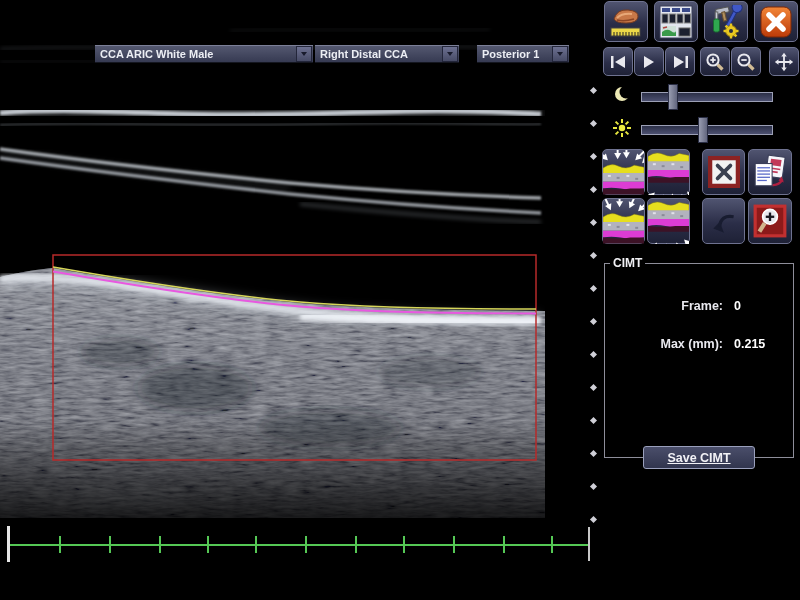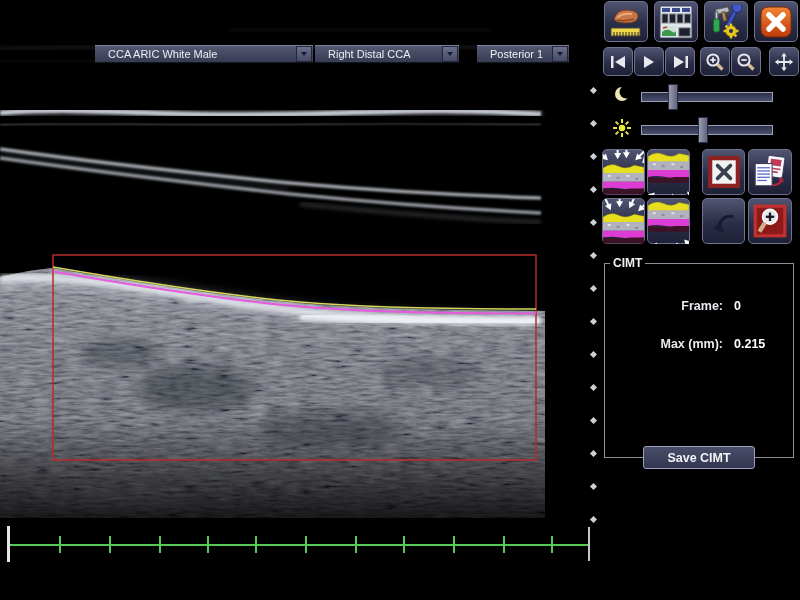--- a/index.html
+++ b/index.html
@@ -3,21 +3,21 @@
 <meta charset="utf-8">
 <style>
   html,body{margin:0;padding:0;background:#000;}
   #app{position:relative;width:800px;height:600px;background:#000;overflow:hidden;
        font-family:"Liberation Sans",sans-serif;}
   .abs{position:absolute;}
   
   .dd{position:absolute;top:45px;height:18px;display:flex;align-items:center;
       background:linear-gradient(#545870,#363a52);border-top:1px solid #7c8098;
       border-bottom:1px solid #14161f;box-sizing:border-box;cursor:default;}
-  .dd-label{flex:1;color:#eceef4;font-size:11px;font-weight:normal;padding-left:13px;
+  .dd-label{flex:1;color:#eceef4;font-size:11px;font-weight:bold;padding-left:5px;
       white-space:nowrap;overflow:hidden;}
   .dd-arrow{width:14px;height:14px;margin-right:1px;background:linear-gradient(#6c7090,#474b66);
       border:1px solid #23263a;display:flex;align-items:center;justify-content:center;}
   .dd-arrow::after{content:"";width:0;height:0;border-left:3px solid transparent;
       border-right:3px solid transparent;border-top:4px solid #181b2c;}
   
   .btn{position:absolute;background:linear-gradient(#505470,#2b2e48 55%,#1e2136);
       border:1px solid #6e7290;border-radius:5px;box-sizing:border-box;
       display:flex;align-items:center;justify-content:center;cursor:pointer;}
   .btn svg{display:block;}
@@ -34,21 +34,21 @@
       border:1px solid #8e8e9a;margin:0;padding:0;box-sizing:border-box;}
   #cimt-box legend{color:#f0f0f4;font-size:12px;font-weight:bold;margin-left:5px;
       padding:0 3px;}
   .cimt-row{position:absolute;left:0;width:100%;white-space:nowrap;}
   .cimt-label{display:inline-block;width:118px;text-align:right;color:#e9e9ef;
       font-size:12.5px;font-weight:bold;}
   .cimt-value{color:#ffffff;font-size:12.5px;font-weight:bold;margin-left:11px;}
   #save-btn{position:absolute;left:38px;top:176px;width:110px;height:21px;
       background:linear-gradient(#4a4e6a,#31354e);border:1px solid #9aa0bc;border-radius:3px;
       color:#f2f2f6;font-size:12.5px;font-weight:bold;font-family:"Liberation Sans",sans-serif;
-      display:flex;align-items:center;justify-content:center;cursor:pointer;}
+      display:flex;align-items:center;justify-content:center;cursor:pointer;text-decoration:underline;}
   
   .ruler-line{position:absolute;background:#55c855;}
   .tick{position:absolute;width:2px;height:17px;top:536px;background:#55c855;}
   .tick-end{position:absolute;background:#e6e6e6;}
 </style>
 </head>
 <body>
 
 <div id="app">
 

